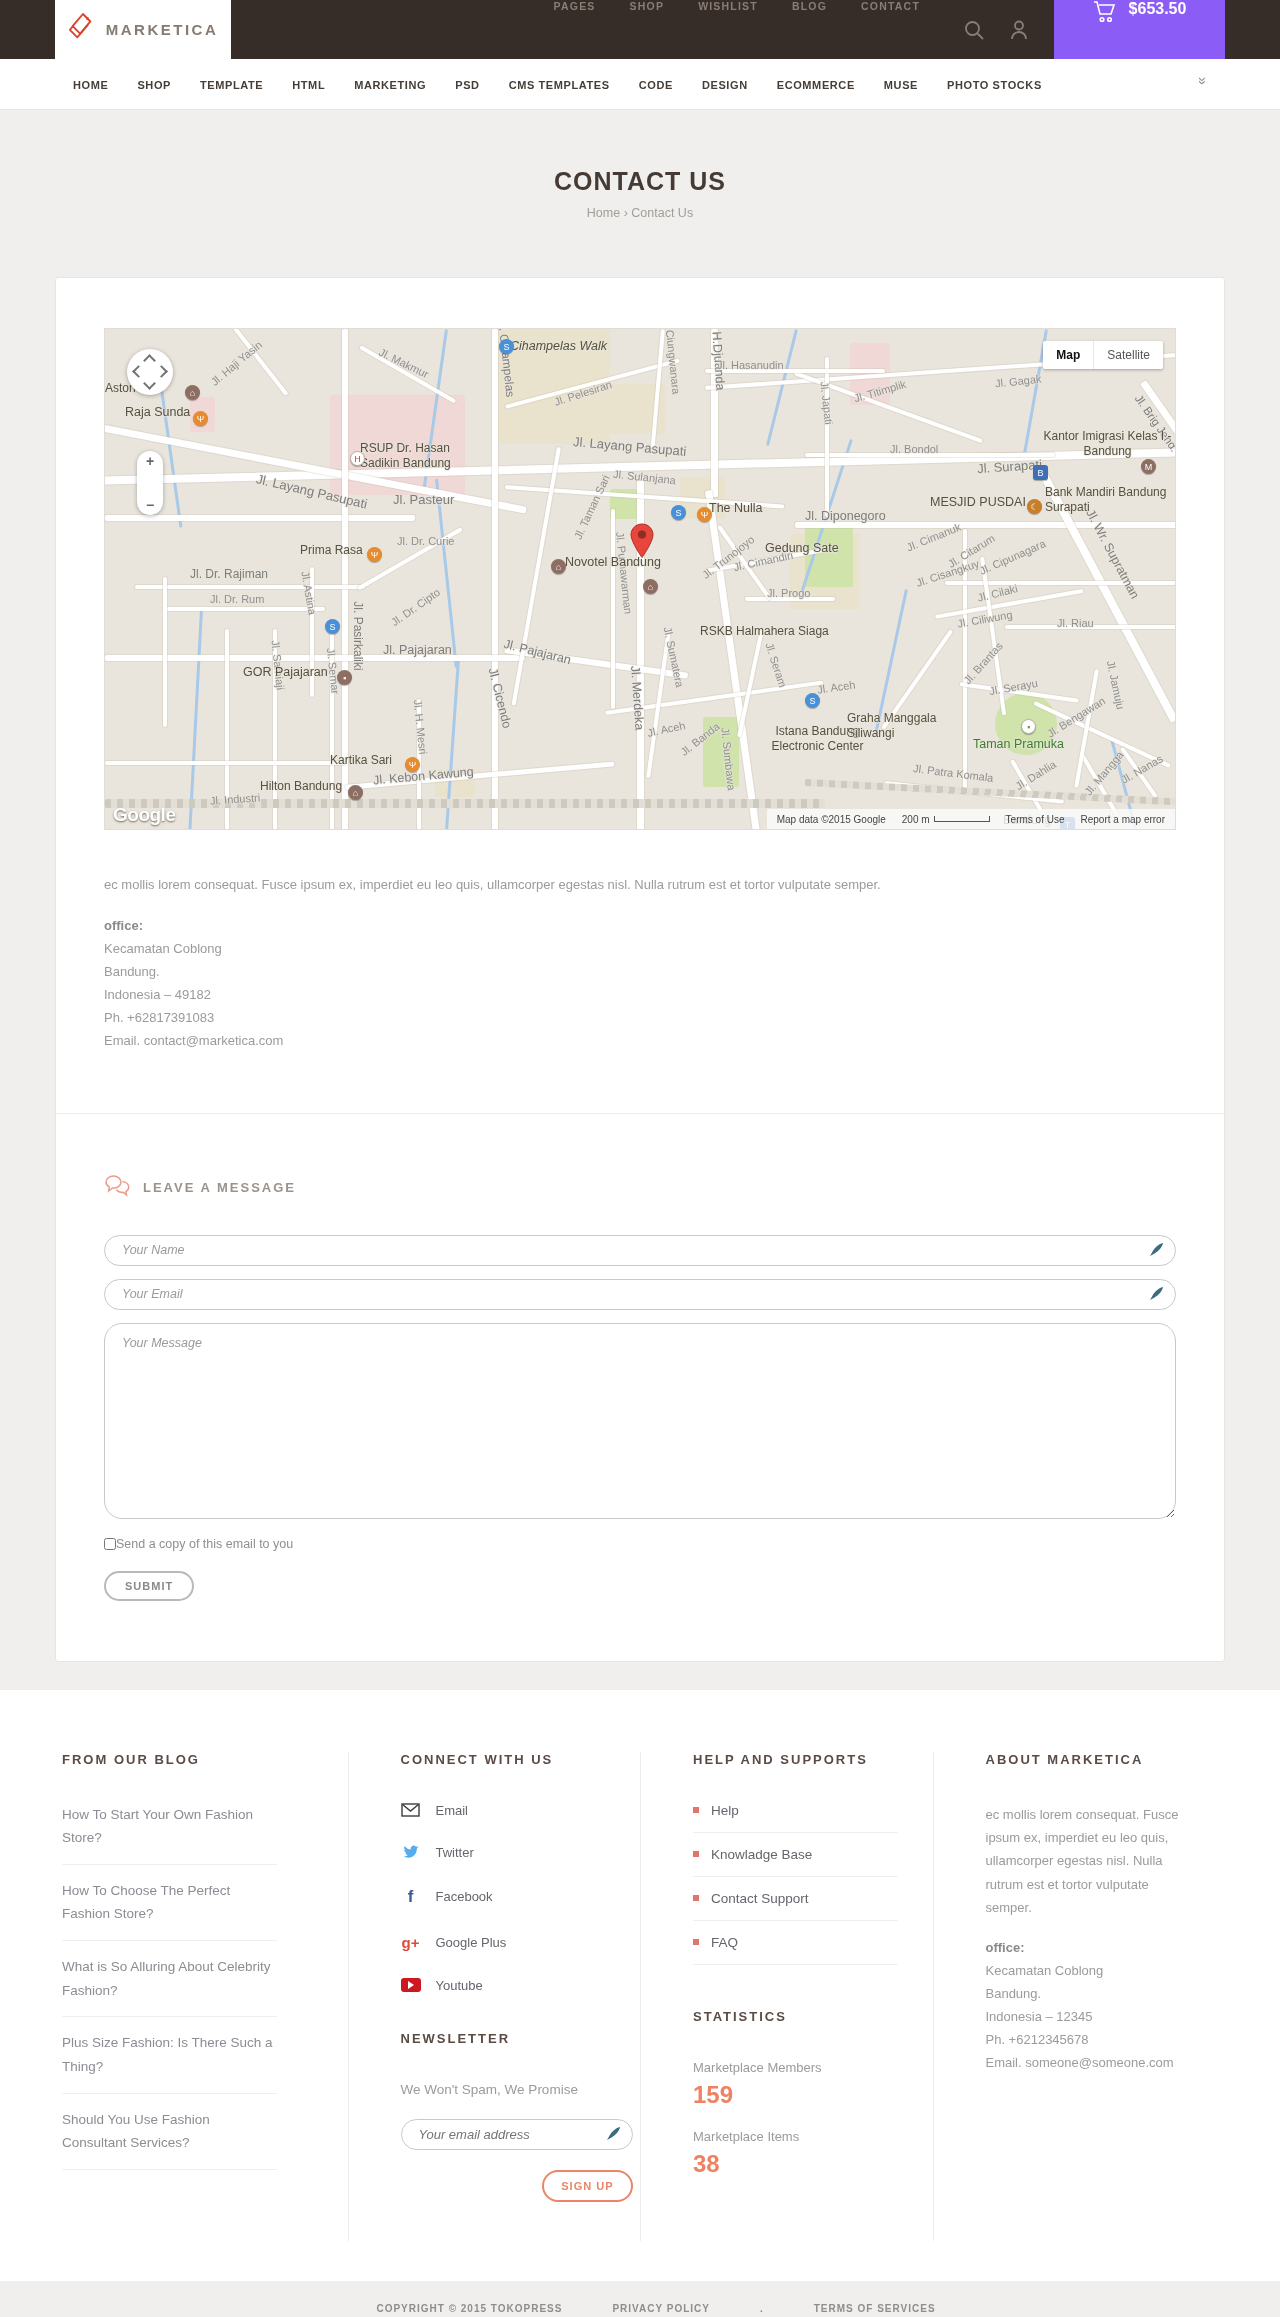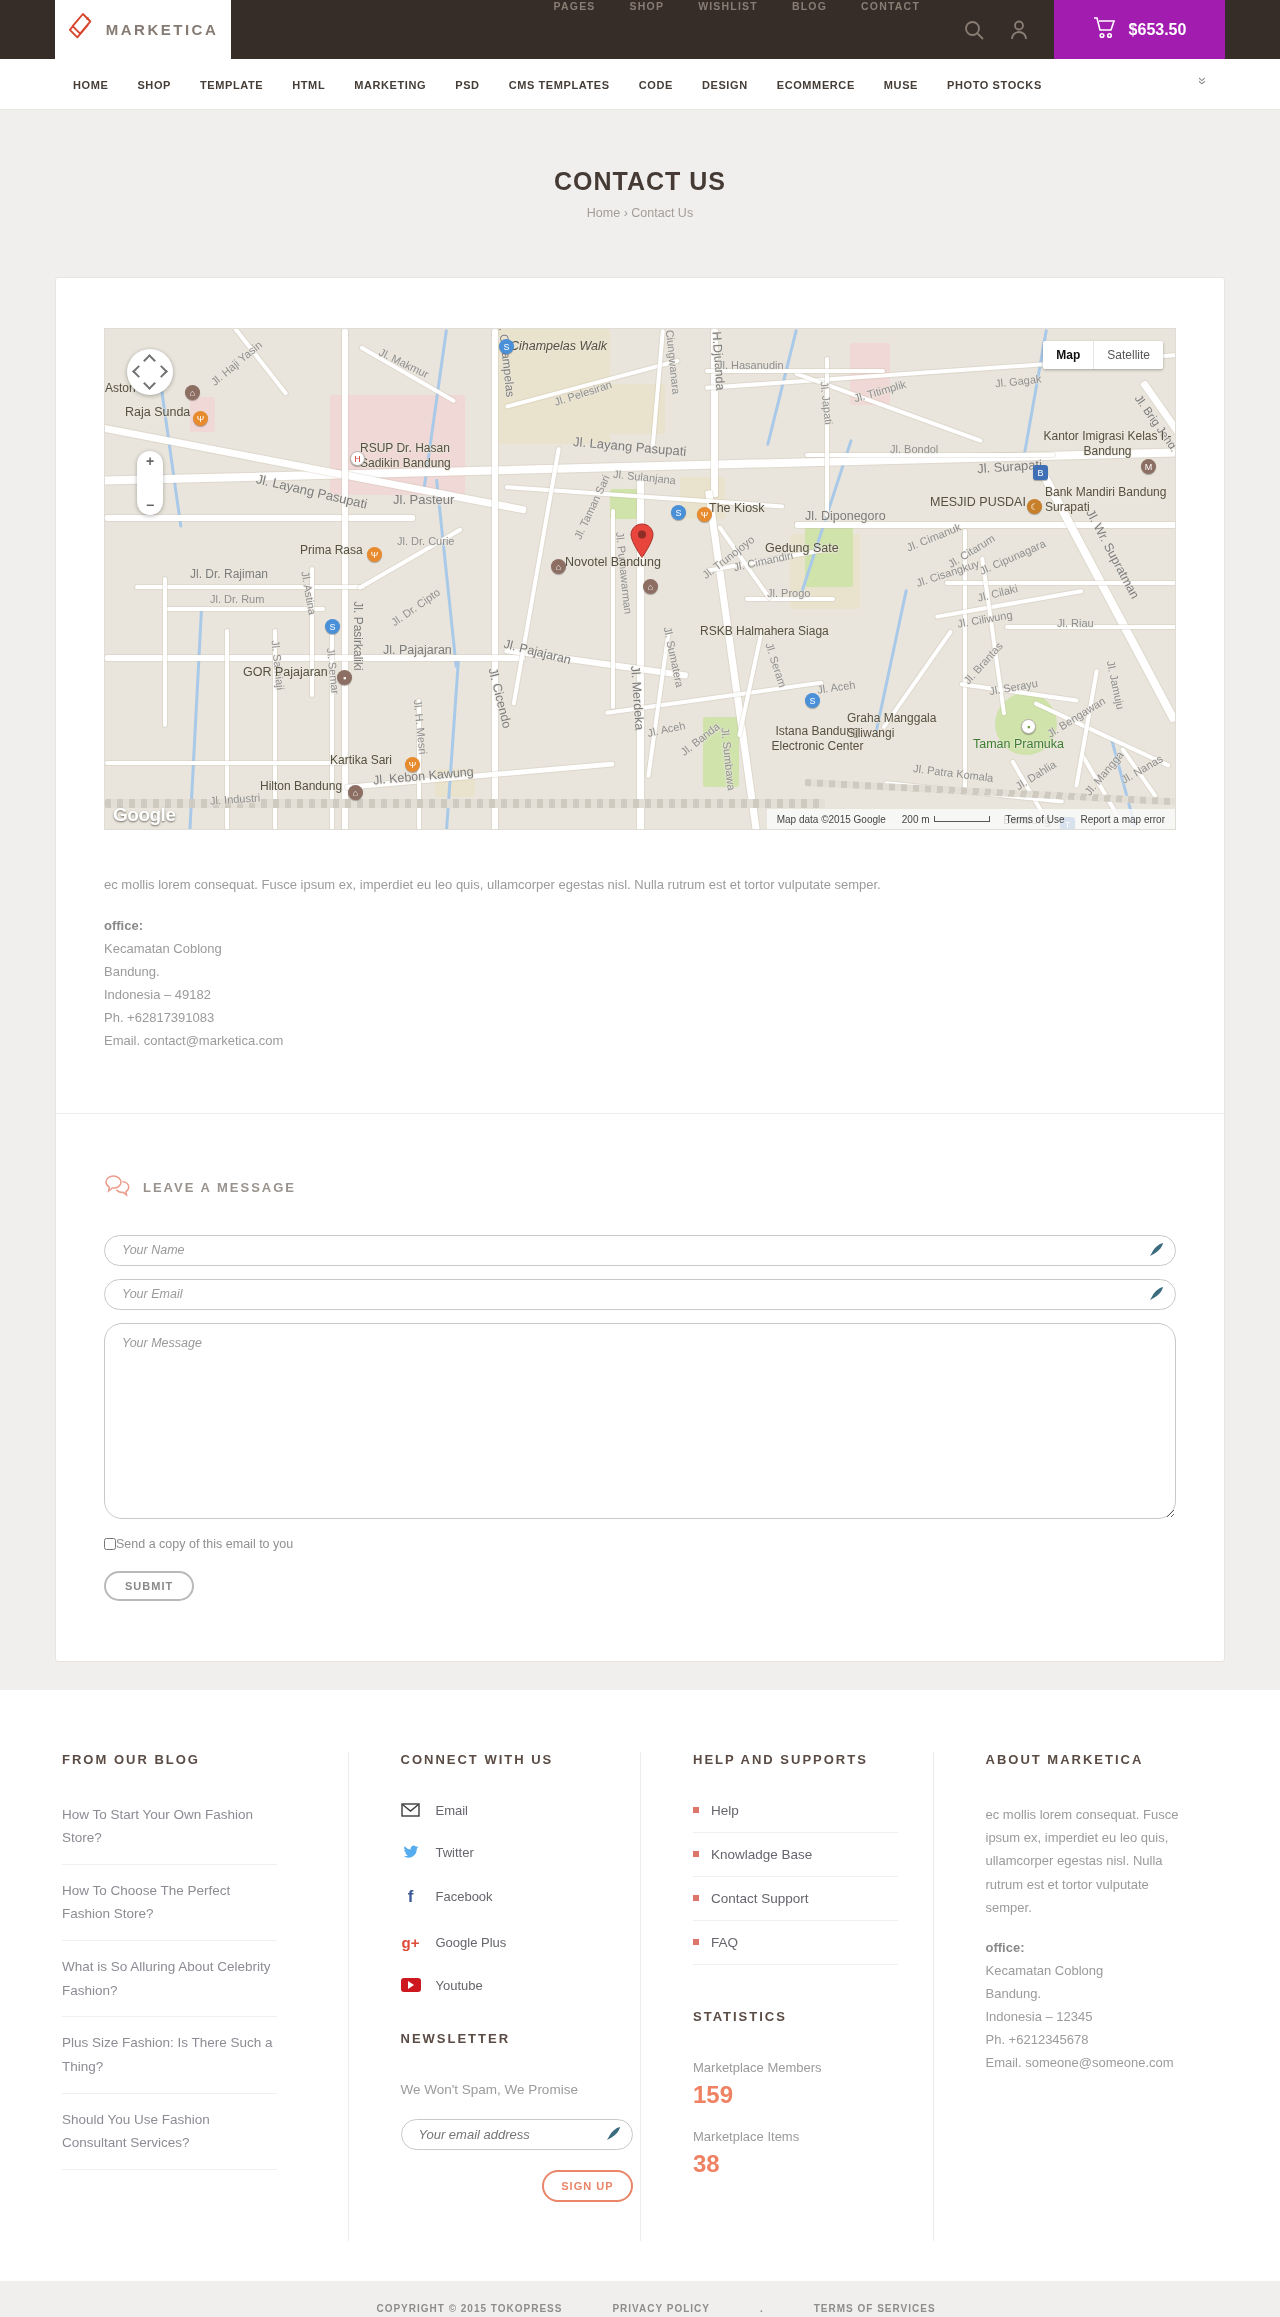--- a/index.html
+++ b/index.html
@@ -8,21 +8,21 @@
 
   
   .top-header { height:59px; background:#362d29; position:relative; }
   .hwrap { width:1170px; margin:0 auto; height:59px; position:relative; }
   .logo { position:absolute; left:0; top:0; width:176px; height:59px; background:#fff; display:flex; align-items:center; justify-content:center; gap:10px; cursor:pointer; }
   .logo span { font-size:15px; font-weight:bold; letter-spacing:2.5px; color:#857b73; }
   .primary-nav { position:absolute; right:305px; top:0; height:59px; display:flex; align-items:flex-start; gap:34px; }
   .primary-nav a { font-size:10.5px; font-weight:bold; letter-spacing:1.2px; color:#8a7d74; }
   .hicons { position:absolute; right:196px; top:0; height:59px; display:flex; align-items:center; gap:24px; }
   .hicon { background:none; border:0; cursor:pointer; padding:0; line-height:0; }
-  .cart-btn { position:absolute; right:0; top:0; width:171px; height:59px; background:#a21caf; display:flex; align-items:center; justify-content:center; gap:12px; cursor:pointer; border:0; }
+  .cart-btn { position:absolute; right:0; top:0; width:171px; height:59px; background:#8b5cf6; display:flex; justify-content:center; gap:12px; cursor:pointer; border:0; }
   .cart-btn span { color:#fff; font-size:16px; font-weight:bold; }
 
   
   .subnav { background:#fff; height:51px; border-bottom:1px solid #e9e7e4; }
   .snwrap { width:1170px; margin:0 auto; height:51px; display:flex; align-items:center; gap:29px; position:relative; padding-left:18px; }
   .snwrap a { font-size:11px; font-weight:bold; letter-spacing:.6px; color:#453d36; }
   .sn-chev { position:absolute; right:18px; top:14px; color:#8a8a8a; font-size:14px; transform:rotate(90deg); cursor:pointer; }
 
   
   .hero { height:167px; display:flex; flex-direction:column; align-items:center; justify-content:center; gap:10px; }
@@ -332,21 +332,21 @@
           <div class="m-lbl big" style="left: 268px; top: 440px; font-size: 12.5px; transform: rotate(-5deg);">Jl. Kebon Kawung</div>
           <div class="m-lbl road" style="left: 105px; top: 464px; transform: rotate(-4deg);">Jl. Industri</div>
           <div class="m-lbl road" style="left: 808px; top: 438px; transform: rotate(7deg);">Jl. Patra Komala</div>
           <div class="m-lbl road" style="left: 908px; top: 440px; transform: rotate(-32deg);">Jl. Dahlia</div>
           <div class="m-lbl road" style="left: 972px; top: 438px; transform: rotate(-50deg);">Jl. Mangga</div>
           <div class="m-lbl road" style="left: 1014px; top: 434px; transform: rotate(-30deg);">Jl. Nanas</div>
           <div class="m-lbl place" style="left: 20px; top: 76px; font-size: 12.5px;">Raja Sunda</div>
           <div class="m-lbl place" style="left: 0px; top: 52px;">Aston</div>
           <div class="m-lbl place wrap" style="left: 255px; top: 112px; width: 125px;">RSUP Dr. Hasan Sadikin Bandung</div>
           <div class="m-lbl place" style="left: 405px; top: 10px; font-size: 12.5px; font-style: italic;">Cihampelas Walk</div>
-          <div class="m-lbl place" style="left: 604px; top: 172px; font-size: 12.5px;">The Kiosk</div>
+          <div class="m-lbl place" style="left: 604px; top: 172px; font-size: 12.5px;">The Nulla</div>
           <div class="m-lbl place" style="left: 660px; top: 212px; font-size: 12.5px;">Gedung Sate</div>
           <div class="m-lbl place" style="left: 595px; top: 295px;">RSKB Halmahera Siaga</div>
           <div class="m-lbl place wrap" style="left: 645px; top: 395px; width: 135px; text-align: center;">Istana Bandung Electronic Center</div>
           <div class="m-lbl place" style="left: 460px; top: 226px; font-size: 12.5px;">Novotel Bandung</div>
           <div class="m-lbl place" style="left: 138px; top: 336px; font-size: 12.5px;">GOR Pajajaran</div>
           <div class="m-lbl place" style="left: 195px; top: 214px;">Prima Rasa</div>
           <div class="m-lbl place" style="left: 225px; top: 424px;">Kartika Sari</div>
           <div class="m-lbl place" style="left: 155px; top: 450px;">Hilton Bandung</div>
           <div class="m-lbl place" style="left: 825px; top: 166px; font-size: 12.5px;">MESJID PUSDAI</div>
           <div class="m-lbl place wrap" style="left: 940px; top: 156px; width: 125px;">Bank Mandiri Bandung Surapati</div>

